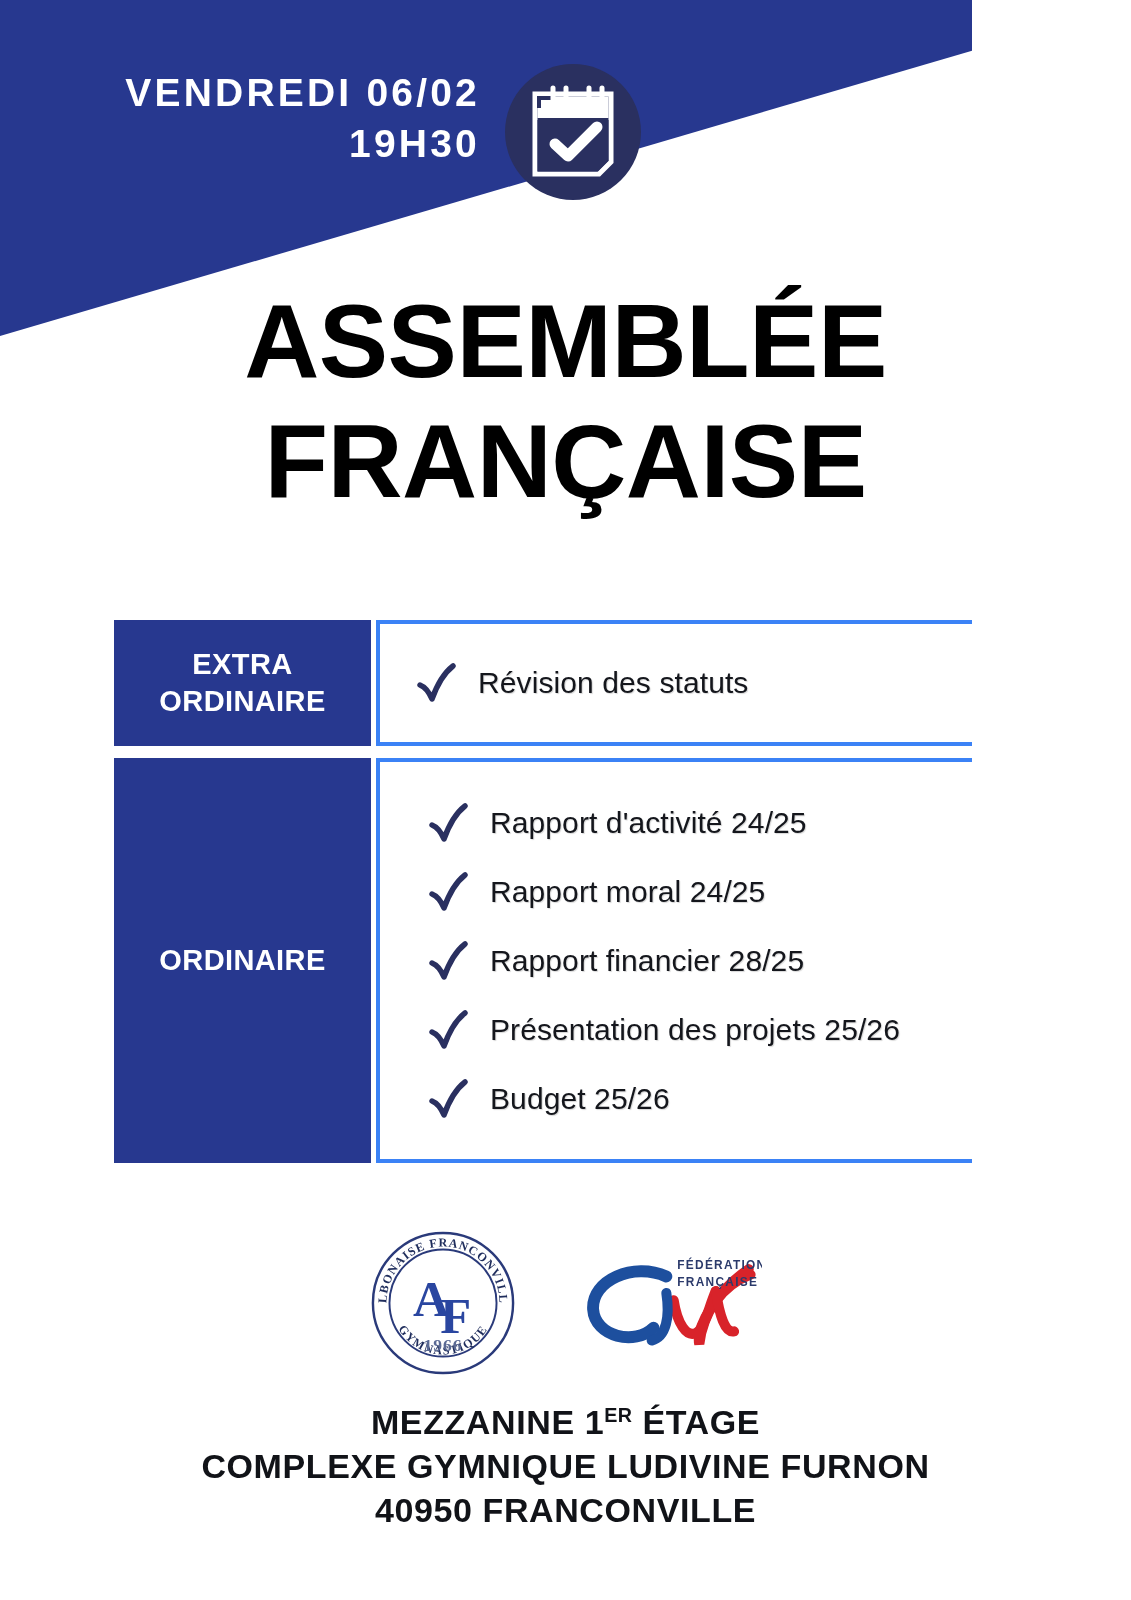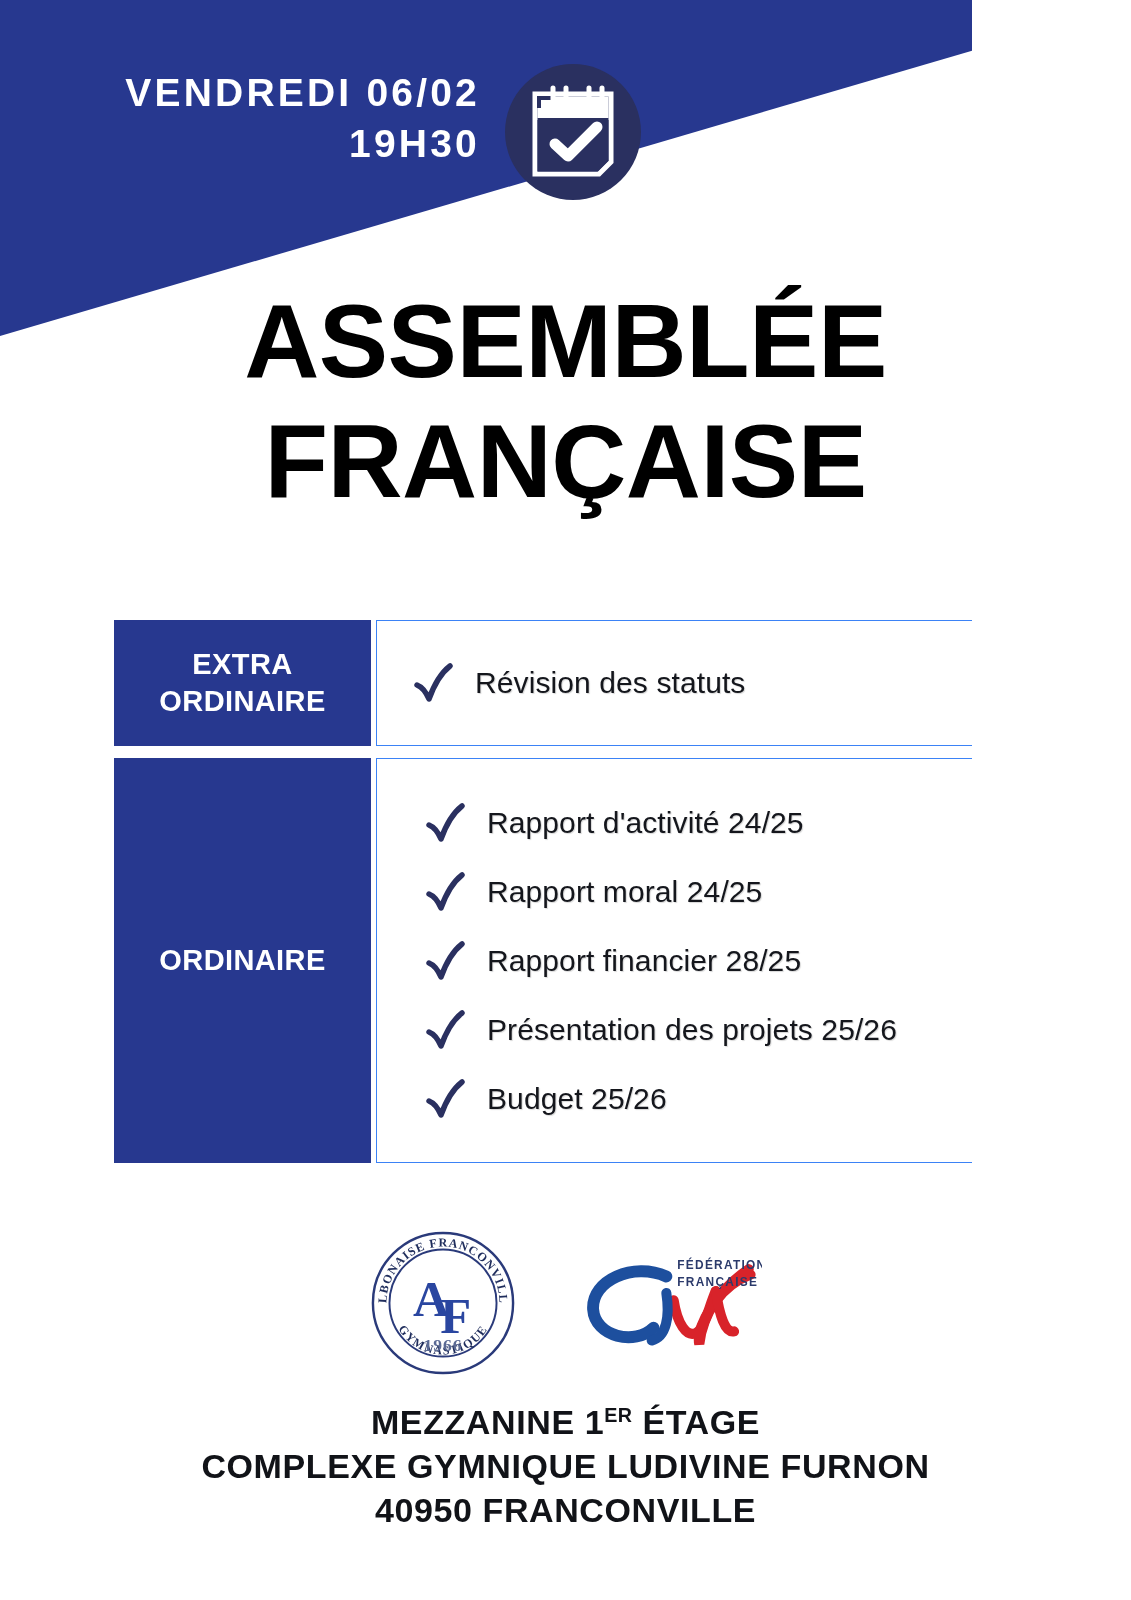--- a/index.html
+++ b/index.html
@@ -102,21 +102,21 @@
     letter-spacing: 0.4px;
     line-height: 1.28;
     box-sizing: border-box;
     padding: 4px 8px;
   }
   .cat-cell .cat-txt { display: block; }
 
   .items-cell {
     flex: 1 1 auto;
     margin-left: 5px;
-    border: 1px solid #3b82f6;
+    border: 4px solid #3b82f6;
     background: #ffffff;
     box-sizing: border-box;
     display: flex;
     flex-direction: column;
     justify-content: center;
     padding: 10px 0 10px 0;
   }
   .items-cell.ord { padding-left: 12px; }
 
   .item {

